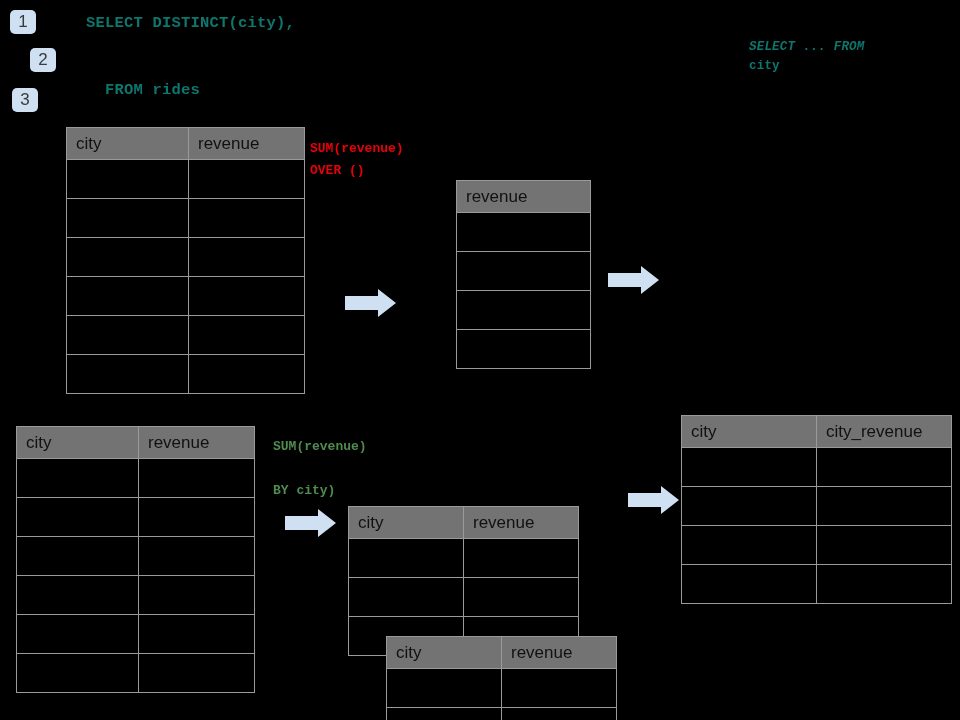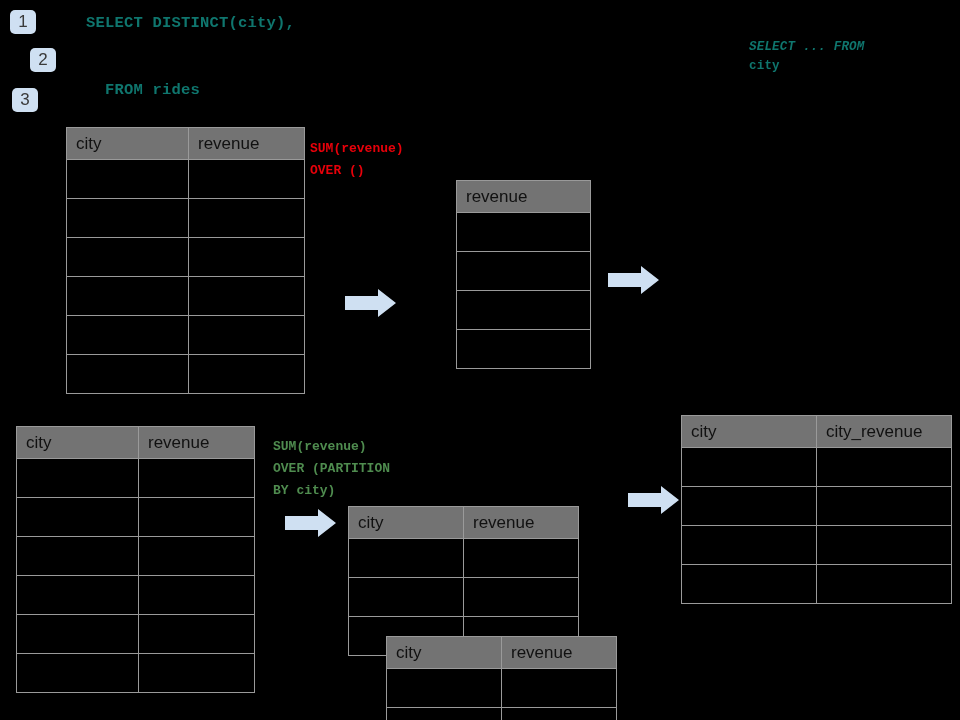--- a/index.html
+++ b/index.html
@@ -104,21 +104,20 @@
   <div class="code code-main c-purple" style="left:86px; top:12px;">SELECT DISTINCT(city),</div>
   <div class="code code-main c-purple" style="left:86px; top:79px;">  FROM rides</div>
 
   <div class="code code-small c-purple" style="left:749px; top:38px;font-style:italic;">SELECT ... FROM</div>
   <div class="code code-small c-purple" style="left:749px; top:57px;">city</div>
 
   <div class="annot c-red" style="left:310px; top:138px;">SUM(revenue)</div>
   <div class="annot c-red" style="left:310px; top:160px;">OVER ()</div>
 
   <div class="annot c-green" style="left:273px; top:436px;">SUM(revenue)</div>
-  <div class="annot c-green" style="left:273px; top:458px;">OVER (PARTITION</div>
   <div class="annot c-green" style="left:273px; top:480px;">BY city)</div>
 
   <table class="tbl" style="left:66px; top:127px; width:238px;">
     <colgroup>
         <col style="width:122px">
         <col style="width:116px">
       </colgroup>
     <thead>
       <tr>
         <th>city</th>

